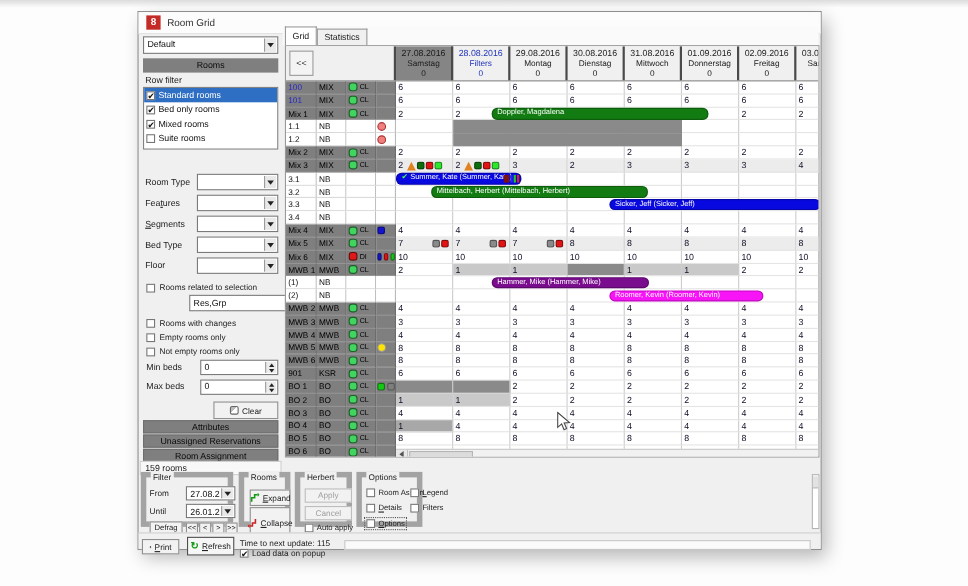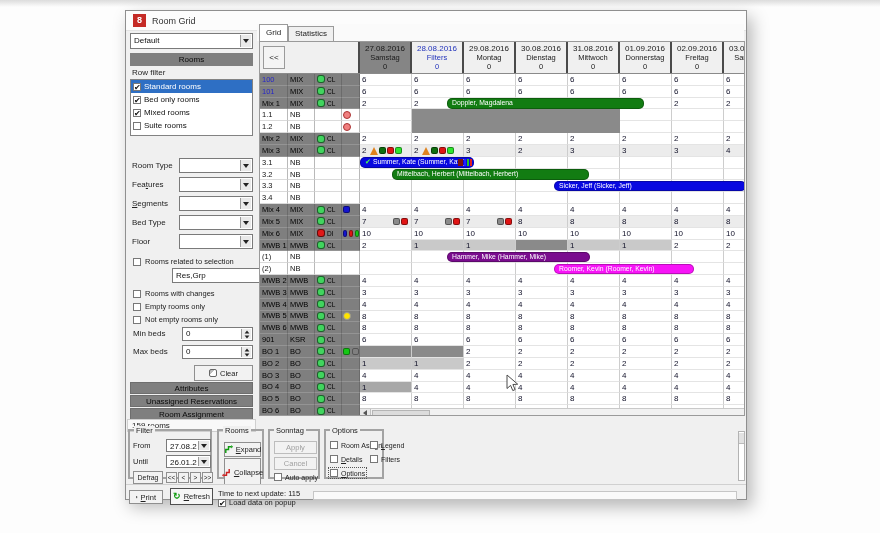--- a/index.html
+++ b/index.html
@@ -115,21 +115,21 @@
   .block{position:absolute;top:0;height:11.83px;background:#8a8a8a;z-index:1;}
   .hscroll{position:absolute;left:100px;right:0;bottom:0;height:9px;background:#f1f1f1;
            border-top:1px solid #c9c9c9;display:flex;align-items:center;z-index:4;}
   .hs-arrow{width:11px;height:8px;background:#e8e8e8;border-right:1px solid #c0c0c0;
             display:flex;align-items:center;justify-content:center;}
   .tri-left{width:0;height:0;border-top:3px solid transparent;border-bottom:3px solid transparent;
             border-right:4px solid #555;}
   .hs-thumb{width:58px;height:7px;background:#dcdcdc;border:1px solid #b5b5b5;margin-left:1px;}
 
   
-  .grp{position:absolute;top:418px;height:50px;border:2px solid #a3a3a3;}
+  .grp{position:absolute;top:418px;height:50px;border:5px solid #a3a3a3;}
   .grp-title{position:absolute;top:-5px;left:4px;background:#f0f0f0;padding:0 2px;font-size:7.5px;color:#222;}
   .grp .lbl{position:absolute;font-size:7.5px;color:#222;}
   .fcb{position:absolute;display:flex;align-items:center;gap:3px;font-size:7px;color:#222;white-space:nowrap;}
   .fcb.focus{outline:1px dotted #555;outline-offset:1px;}
   .navbtn{position:absolute;width:11px;height:11px;background:#f2f2f2;border:1px solid #8f8f8f;
           font-size:6.5px;color:#222;display:flex;align-items:center;justify-content:center;padding:0;}
   .exp-ic,.col-ic{width:9px;height:9px;flex:none;}
 
   
   .statusbar{position:absolute;left:0;right:0;top:473px;bottom:0;background:#f0f0f0;
@@ -899,21 +899,21 @@
       <button class="btn" style="position:absolute;left:5px;top:27px;width:37px;height:28px;">
         <svg class="col-ic" viewBox="0 0 10 10">
             <path d="M8 1 L8 5 L5 5 L5 8 L2 8" fill="none" stroke="#c22" stroke-width="1.6"></path>
             <path d="M2 6 L0 8 L2 10 Z" fill="#c22"></path>
           </svg>
         <span id="collapse-label"><u>C</u>ollapse</span>
       </button>
     </div>
 
     <div class="grp" style="left:142px;width:52px;">
-      <span class="grp-title">Sonntag</span>
+      <span class="grp-title">Herbert</span>
       <button class="btn disabled" style="position:absolute;left:4px;top:10px;width:43px;height:13px;">Apply</button>
       <button class="btn disabled" style="position:absolute;left:4px;top:26px;width:43px;height:13px;">Cancel</button>
       <span class="fcb" style="left:4px;top:42px;">
         <span class="cbx"></span>
         <span>Auto apply</span>
       </span>
     </div>
 
     <div class="grp" style="left:198px;width:60px;">
       <span class="grp-title">Options</span>

